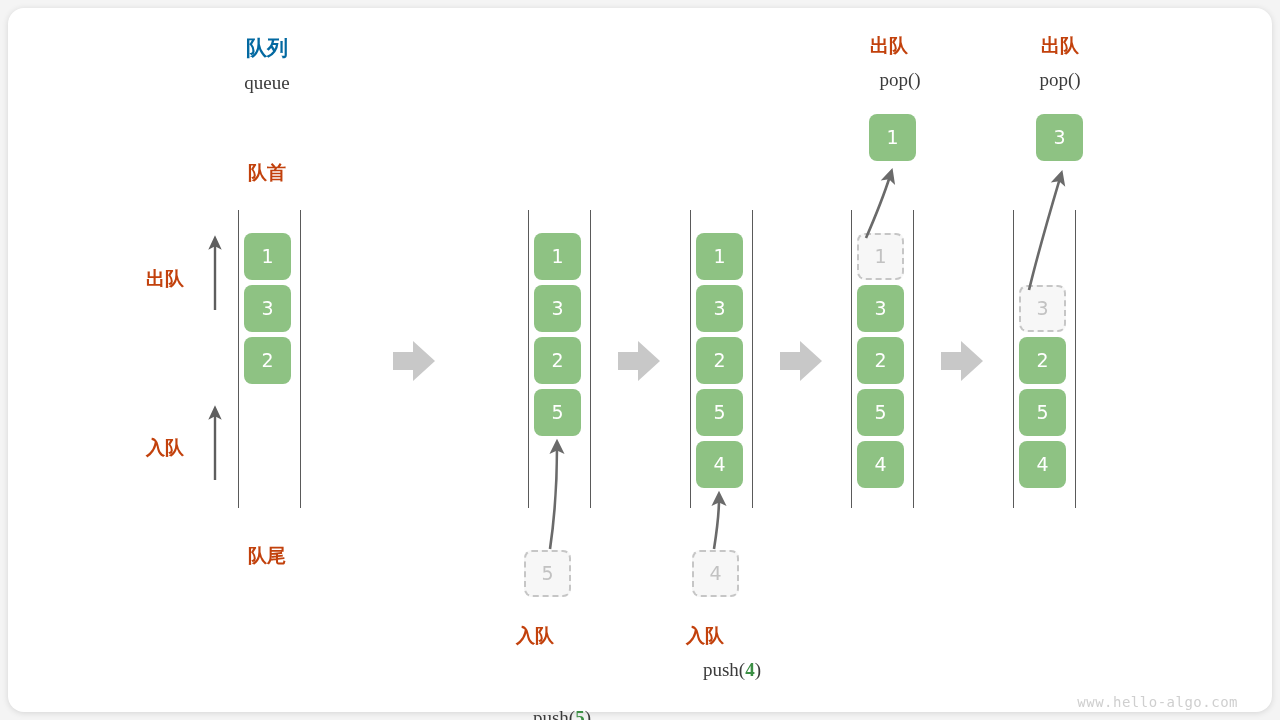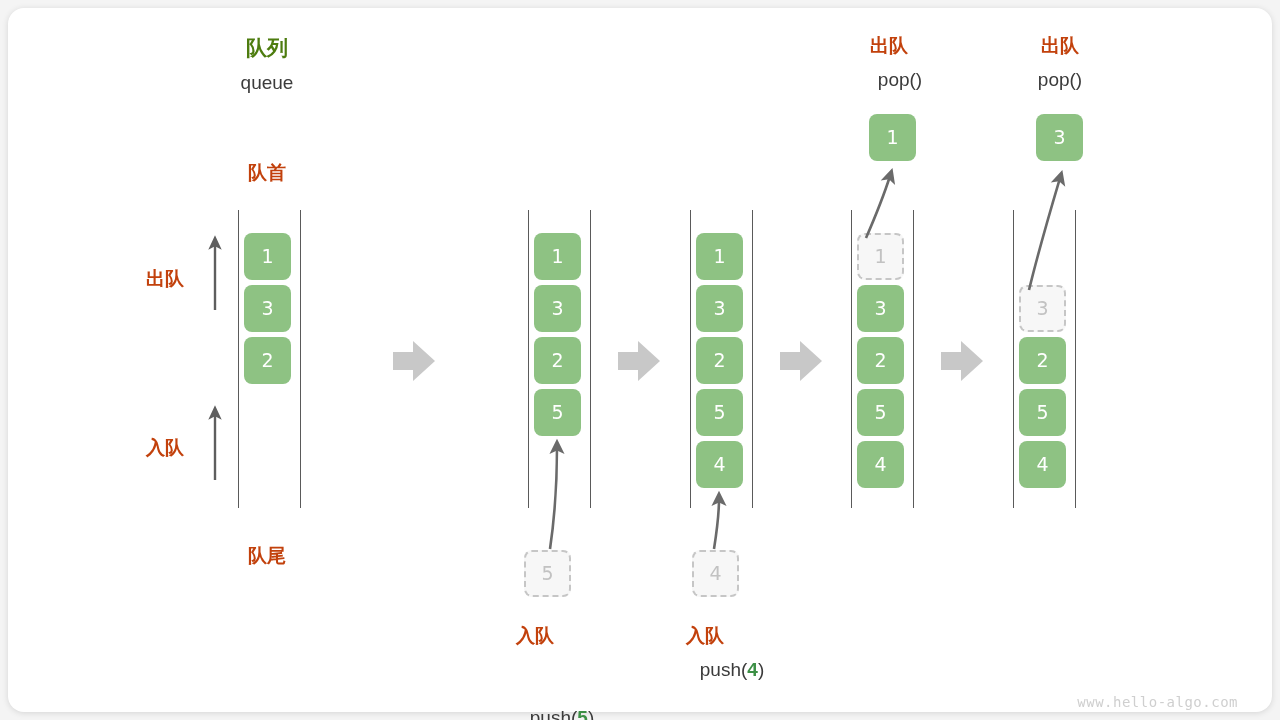--- a/index.html
+++ b/index.html
@@ -62,28 +62,28 @@
     position: absolute;
     white-space: nowrap;
     color: #c2410c;
     font-family: "DejaVu Sans", "Liberation Sans", sans-serif;
   }
   .lbl.cn {
     font-weight: bold;
     font-size: 19px;
   }
   .lbl.mono {
-    font-family: Liberation Sans, sans-serif;
+    font-family: Liberation Serif, serif;
     font-size: 19px;
     color: #3b3b3b;
   }
   .lbl.title-cn {
     font-weight: bold;
     font-size: 21px;
-    color: #4d7c0f;
+    color: #0369a1;
     text-align: center;
   }
   .lbl.center { transform: translateX(-50%); }
   .accent { color: #3c8f45; font-weight: bold; }
 
   .watermark {
     position: absolute;
     right: 42px;
     bottom: 10px;
     font-size: 14px;

